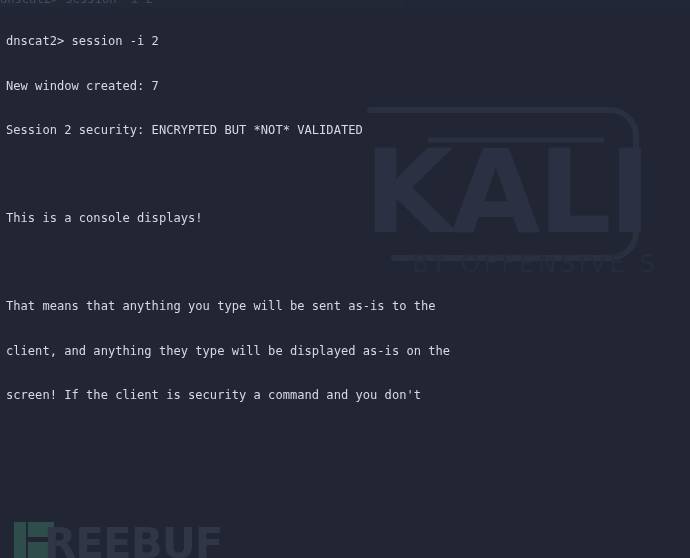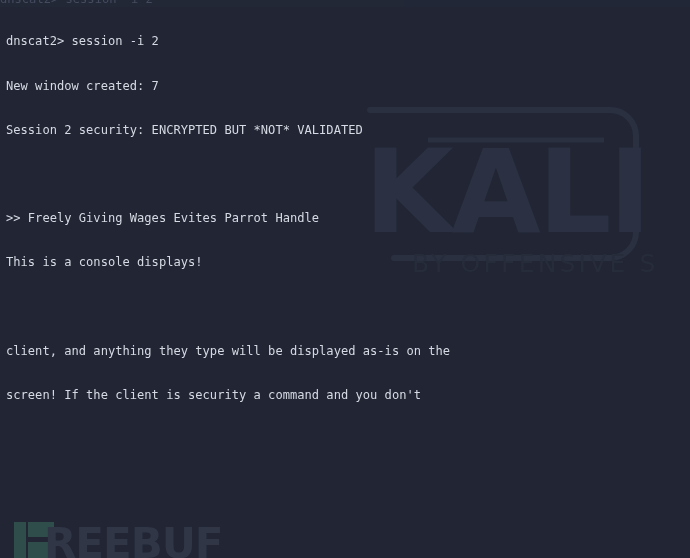--- a/index.html
+++ b/index.html
@@ -112,23 +112,23 @@
       <rect x="14" y="24" width="20" height="18" fill="#2f4d4a"></rect>
       <text x="30" y="40" font-family="&quot;DejaVu Sans&quot;, sans-serif" font-size="42" font-weight="bold" fill="#313647" letter-spacing="-1">REEBUF</text>
     </svg>
   </div>
 
   <div id="term">
     <div class="line">dnscat2&gt; session -i 2</div>
     <div class="line">New window created: 7</div>
     <div class="line">Session 2 security: ENCRYPTED BUT *NOT* VALIDATED</div>
     <div class="line blank"></div>
-    <div class="line">&gt;&gt; Freely Giving Wages Evites Parrot Handle</div>
     <div class="line">This is a console displays!</div>
     <div class="line blank"></div>
+    <div class="line">That means that anything you type will be sent as-is to the</div>
     <div class="line">client, and anything they type will be displayed as-is on the</div>
     <div class="line">screen! If the client is security a command and you don't</div>
     
     
     
     
     
     
     
     

